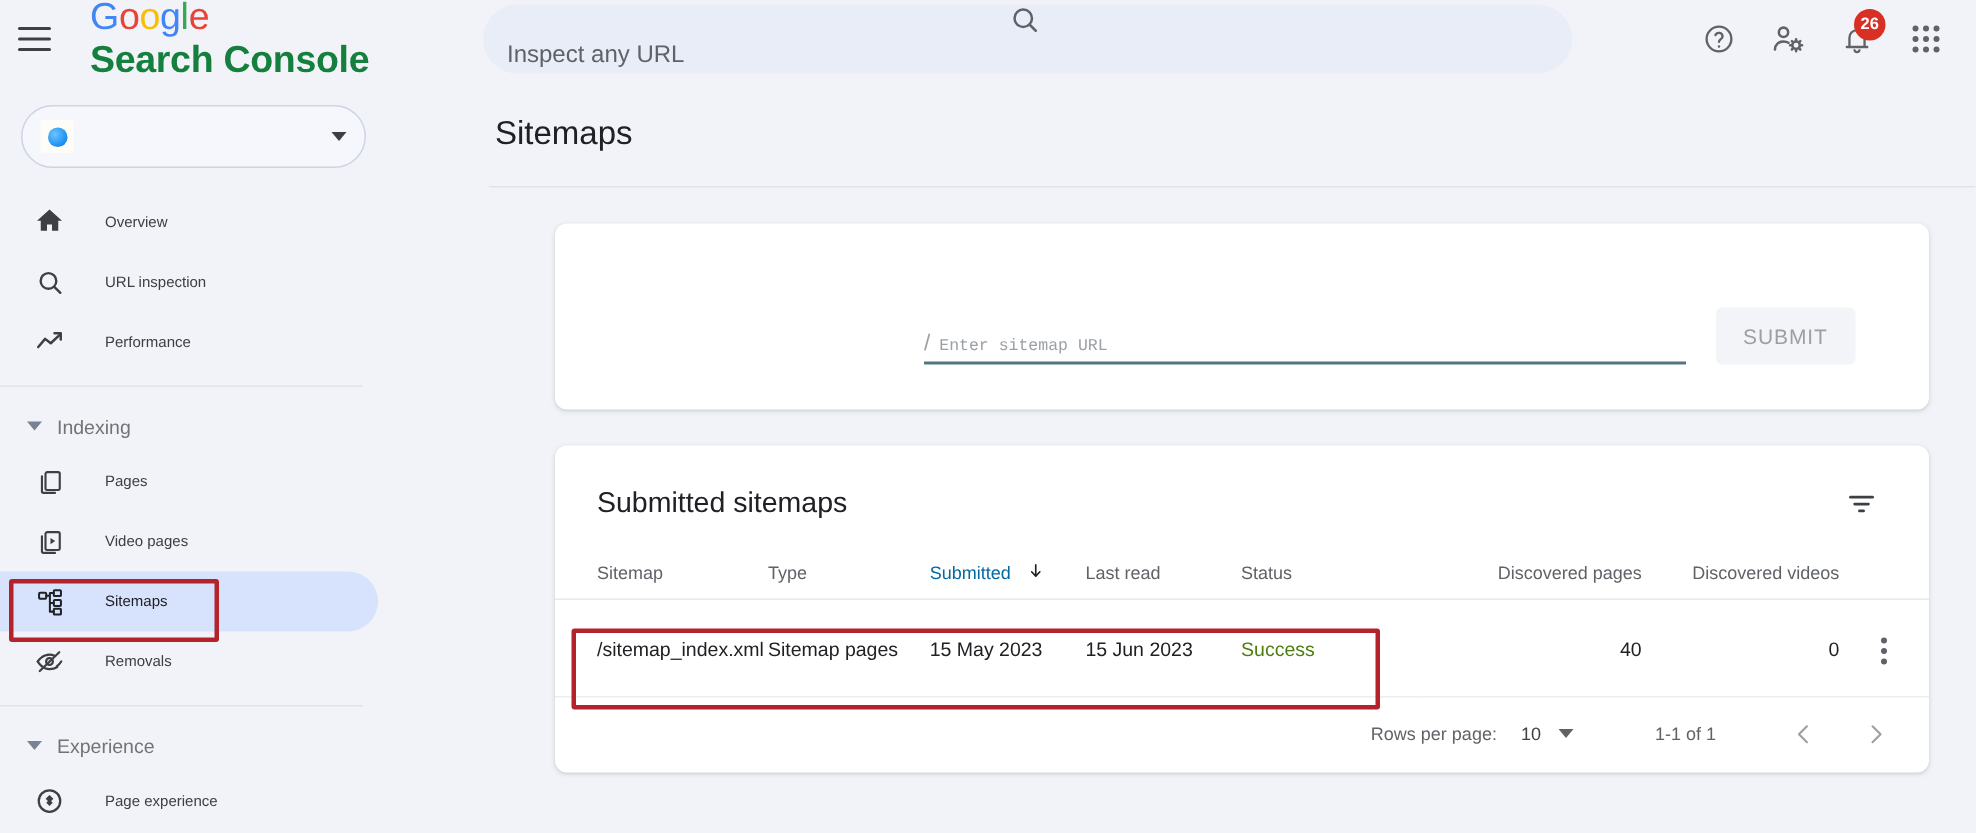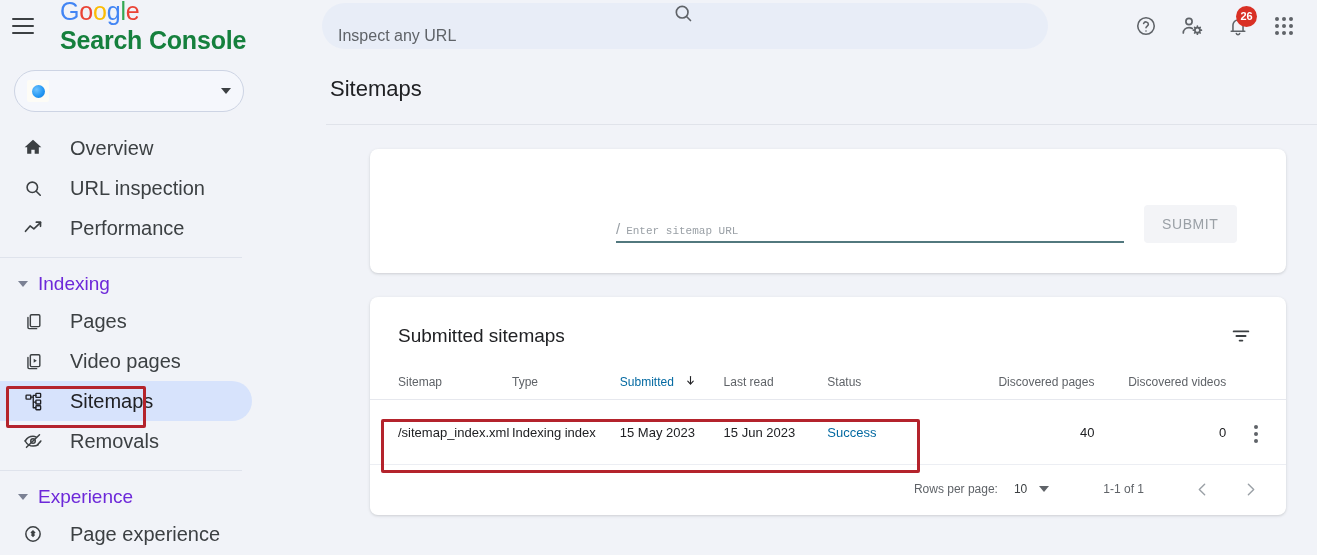--- a/index.html
+++ b/index.html
@@ -94,36 +94,36 @@
 
   .nav-item {
     display: flex; align-items: center;
     height: 40px; margin: 0 0 0 0;
     padding-left: 22px;
     cursor: pointer; position: relative;
     border-radius: 0 20px 20px 0;
     width: 252px;
   }
   .nav-item .ni-icon { width: 22px; height: 22px; flex: 0 0 auto; display: flex; align-items: center; justify-content: center; }
-  .nav-item .ni-label { font-size: 20px; color: #3c4043; margin-left: 26px; white-space: nowrap; }
+  .nav-item .ni-label { font-size: 10px; color: #3c4043; margin-left: 26px; white-space: nowrap; }
   .nav-item.active { background: #d7e3fc; }
   .nav-item.active .ni-label { color: #202124; }
 
   .nav-divider { height: 1px; background: #dfe3ec; margin: 9px 16px 9px 0; }
 
   .nav-section {
     display: flex; align-items: center; height: 34px;
     padding-left: 18px; cursor: pointer;
   }
   .nav-section .sec-caret {
     width: 0; height: 0; margin-right: 10px;
     border-left: 5px solid transparent; border-right: 5px solid transparent;
     border-top: 6px solid #7b8194;
   }
-  .nav-section .sec-label { font-size: 19px; color: #6d28d9; }
+  .nav-section .sec-label { font-size: 13px; color: #737373; }
 
   
   .annot {
     position: absolute; border: 3px solid #b4232c;
     pointer-events: none; z-index: 40; border-radius: 2px;
   }
 
   
   .main {
     position: absolute; left: 258px; top: 52px;
@@ -178,21 +178,21 @@
     white-space: nowrap;
   }
   thead th.sorted { color: #0369a1; font-weight: 500; }
   thead th.num, tbody td.num { text-align: right; }
   tbody td {
     font-size: 13px; color: #202124;
     padding: 17px 0 17px 0;
     border-bottom: 1px solid #eceef3;
     white-space: nowrap;
   }
-  td.status-ok { color: #0369a1; margin-left: 20px; }
+  td.status-ok { color: #4d7c0f; margin-left: 20px; }
   .col-sitemap { padding-left: 28px !important; width: 142px; }
   .col-type { width: 108px; }
   .col-submitted { width: 104px; }
   .col-lastread { width: 104px; }
   .col-status { width: 118px; }
   .col-pages { width: 150px; }
   .col-videos { width: 132px; }
   .col-menu { width: 60px; text-align: center; }
   .kebab { display: inline-flex; flex-direction: column; gap: 3px; cursor: pointer; padding: 4px 10px; }
   .kebab i { width: 4px; height: 4px; background: #5f6368; border-radius: 50%; display: block; }
@@ -434,21 +434,21 @@
             <th class="col-lastread">Last read</th>
             <th class="col-status">Status</th>
             <th class="col-pages num">Discovered pages</th>
             <th class="col-videos num">Discovered videos</th>
             <th class="col-menu"></th>
           </tr>
         </thead>
         <tbody>
           <tr>
             <td class="col-sitemap">/sitemap_index.xml</td>
-            <td class="col-type">Indexing index</td>
+            <td class="col-type">Sitemap pages</td>
             <td class="col-submitted">15 May 2023</td>
             <td class="col-lastread">15 Jun 2023</td>
             <td class="col-status status-ok">Success</td>
             <td class="col-pages num">40</td>
             <td class="col-videos num">0</td>
             <td class="col-menu">
               <span class="kebab">
                   <i></i>
                   <i></i>
                   <i></i>

